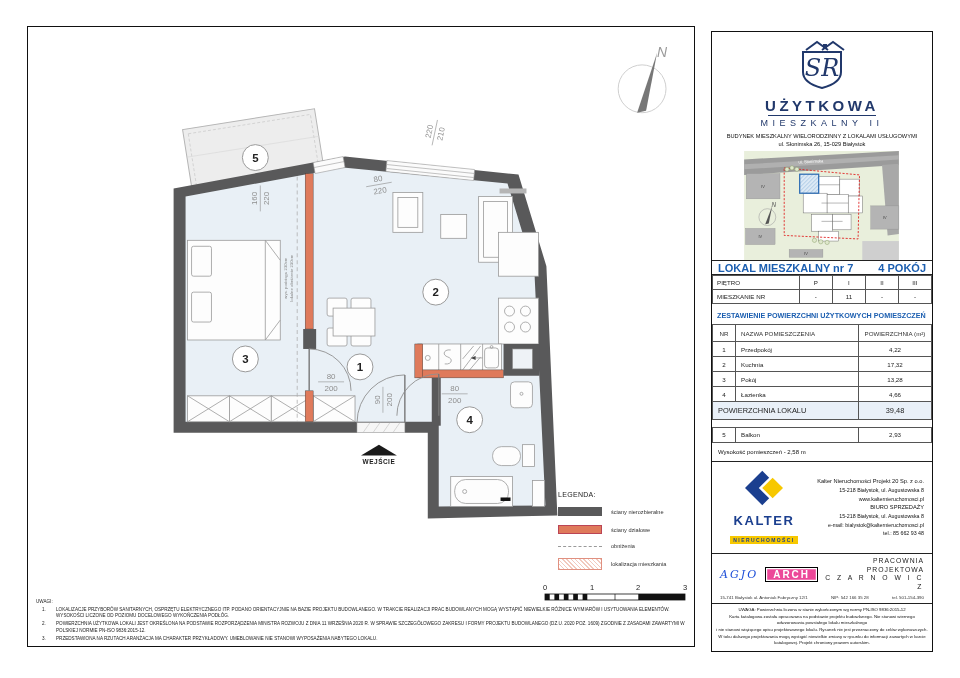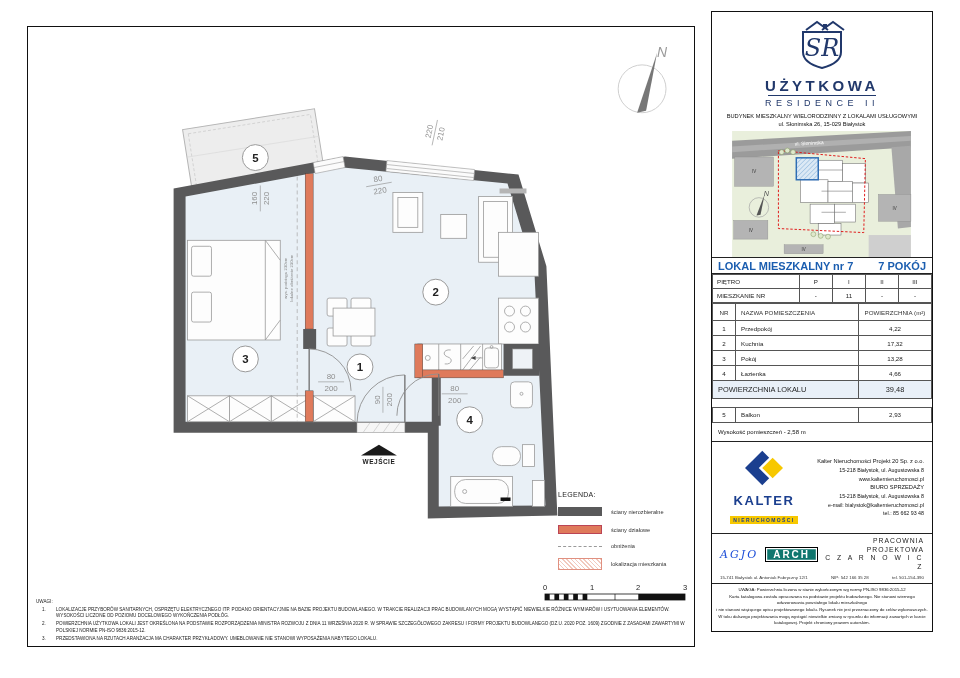--- a/index.html
+++ b/index.html
@@ -14,21 +14,21 @@
   .sw-wall{background:#59595a;}
   .sw-part{background:#df7a5b;border:.5px solid #b45; box-sizing:border-box;}
   .sw-dash{height:0;border-top:1.5px dashed #9a9a9a;background:none;}
   .sw-hatch{height:12px;border:1px solid #e09080;background:repeating-linear-gradient(45deg,#f2cabe 0,#f2cabe 1px,#fff 1px,#fff 3px);box-sizing:border-box;}
   
   .notes{position:absolute;left:8px;right:8px;bottom:3px;font-size:4.6px;color:#222;line-height:1.5;}
   .note-line{display:flex;margin-top:1px;}
   .note-no{width:14px;flex:none;text-align:left;padding-left:6px;}
   .note-text{flex:1;}
   
-  .panel{position:absolute;left:711px;top:11px;width:222px;height:621px;border:1.5px solid #111;box-sizing:border-box;display:flex;flex-direction:column;background:#fff;}
+  .panel{position:absolute;left:711px;top:31px;width:222px;height:621px;border:1.5px solid #111;box-sizing:border-box;display:flex;flex-direction:column;background:#fff;}
   .brand{text-align:center;padding-top:7px;}
   .brand-name{font-size:15px;font-weight:bold;letter-spacing:3.5px;color:#21386b;margin-top:2px;}
   .brand-underline{width:108px;height:1px;background:#21386b;margin:1px auto 2px;}
   .brand-sub{font-size:9px;letter-spacing:4.5px;color:#21386b;margin-bottom:5px;}
   .brand-line1{font-size:5.7px;color:#111;}
   .brand-line2{font-size:5.7px;color:#111;margin-top:2px;margin-bottom:4px;}
   .map-svg{display:block;width:219px;height:155px;}
   .title-row{height:19px;border-top:1px solid #222;border-bottom:1px solid #222;display:flex;align-items:center;justify-content:space-between;padding:0 6px;color:#1b5eb0;font-size:11px;font-weight:bold;}
   table{border-collapse:collapse;width:100%;}
   td{border:.5px solid #555;}
@@ -47,21 +47,21 @@
   .spacer{flex:1;}
   .developer{border-top:1px solid #222;display:flex;align-items:center;padding:7px 8px;}
   .kalter{width:88px;text-align:center;flex:none;}
   .kalter-name{font-size:13px;font-weight:bold;letter-spacing:1.5px;color:#1b3f8f;margin-top:2px;}
   .kalter-sub{display:inline-block;background:#f7c800;color:#1b3f8f;font-size:5px;font-weight:bold;letter-spacing:1.4px;padding:1px 3px;margin-top:1px;}
   .dev-text{flex:1;text-align:right;font-size:5.3px;line-height:1.6;color:#111;}
   .dev-text .b{font-size:5.7px;}
   .architect-row{border-top:1px solid #222;display:flex;justify-content:space-between;align-items:center;padding:3px 8px 1px;}
   .agjo-wrap{display:flex;align-items:center;}
   .agjo{font-family:"DejaVu Serif",serif;font-style:italic;font-size:11px;letter-spacing:2px;color:#1d4ed8;margin-right:7px;}
-  .arch-box{background:#0f766e;color:#fff;font-size:10px;font-weight:bold;letter-spacing:2px;padding:1px 7px;box-shadow:inset 0 0 0 1.2px #fff;border:1px solid #000;}
+  .arch-box{background:#ec4899;color:#fff;font-size:10px;font-weight:bold;letter-spacing:2px;padding:1px 7px;box-shadow:inset 0 0 0 1.2px #fff;border:1px solid #000;}
   .studio{text-align:right;font-size:6.8px;color:#222;line-height:1.3;}
   .studio .l1{letter-spacing:1px;}
   .studio .l2{letter-spacing:2.5px;}
   .address-row{display:flex;justify-content:space-between;font-size:4.4px;color:#333;padding:2px 8px 3px;}
   .fineprint{border-top:1px solid #222;font-size:4.3px;color:#111;text-align:center;line-height:1.55;padding:3px 4px 4px;}
 </style>
 </head>
 <body>
 
 <div class="sheet">
@@ -320,21 +320,21 @@
   <div class="brand">
     <svg width="64" height="52" viewBox="0 0 64 52">
       <path d="M16,11 L27,3 L38,11" fill="none" stroke="#21386b" stroke-width="2"></path>
       <path d="M32,11 L43,3 L54,11" fill="none" stroke="#21386b" stroke-width="2"></path>
       <rect x="33" y="5" width="4" height="4" fill="#21386b"></rect>
       <path d="M13,13 L51,13 L51,33 Q51,44 32,49 Q13,44 13,33 Z" fill="none" stroke="#21386b" stroke-width="2"></path>
       <text x="32" y="37" text-anchor="middle" font-family="DejaVu Serif,serif" font-style="italic" font-size="24" fill="#21386b">SR</text>
     </svg>
     <div class="brand-name">UŻYTKOWA</div>
     <div class="brand-underline"></div>
-    <div class="brand-sub">RESIDENCE II</div>
+    <div class="brand-sub">MIESZKALNY II</div>
     <div class="brand-line1">BUDYNEK MIESZKALNY WIELORODZINNY Z LOKALAMI USŁUGOWYMI</div>
     <div class="brand-line2">ul. Słonimska 26, 15-029 Białystok</div>
   </div>
 
   <svg class="map-svg" viewBox="0 0 220 155">
     <defs>
       <pattern id="bluehatch" width="4" height="4" patternUnits="userSpaceOnUse" patternTransform="rotate(45)">
         <rect width="4" height="4" fill="#dce9f5"></rect>
           <line x1="0" y1="0" x2="0" y2="4" stroke="#8fb8dd" stroke-width="1.4"></line>
       </pattern>
@@ -382,21 +382,21 @@
         <circle cx="68" cy="24" r="3"></circle>
         <circle cx="75" cy="26" r="3"></circle>
       <circle cx="100" cy="127" r="3"></circle>
         <circle cx="109" cy="129" r="3"></circle>
         <circle cx="118" cy="130" r="3"></circle>
     </g>
   </svg>
 
   <div class="title-row">
     <span>LOKAL MIESZKALNY  nr 7</span>
-    <span>7 POKÓJ</span>
+    <span>4 POKÓJ</span>
   </div>
 
   <table class="floor-table">
     <tbody>
         <tr>
       <td class="lbl">PIĘTRO</td>
       <td class="v">P</td>
       <td class="v">I</td>
       <td class="v">II</td>
       <td class="v">III</td>
@@ -404,20 +404,21 @@
     <tr>
       <td class="lbl">MIESZKANIE NR</td>
       <td class="v">-</td>
       <td class="v">11</td>
       <td class="v">-</td>
       <td class="v">-</td>
     </tr>
   </tbody>
     </table>
 
+  <div class="section-title">ZESTAWIENIE POWIERZCHNI UŻYTKOWYCH POMIESZCZEŃ</div>
 
   <table class="main-table">
     <tbody>
         <tr class="hdr">
       <td class="nr">NR</td>
       <td class="nm">NAZWA POMIESZCZENIA</td>
       <td class="ar">POWIERZCHNIA (m²)</td>
     </tr>
     <tr>
       <td class="nr">1</td>

